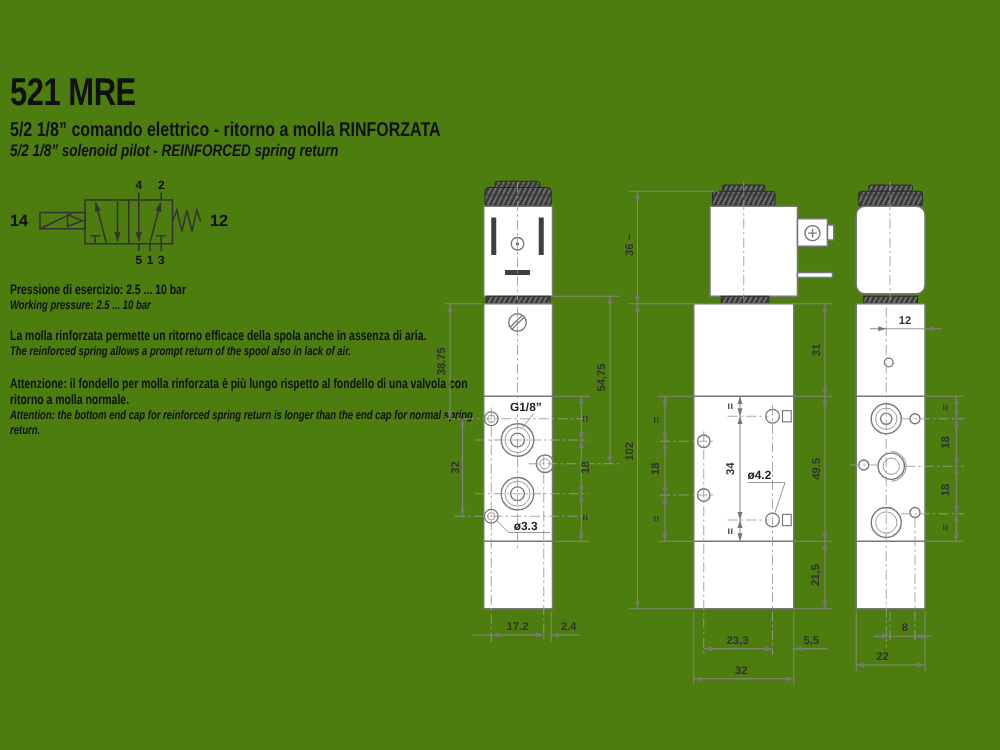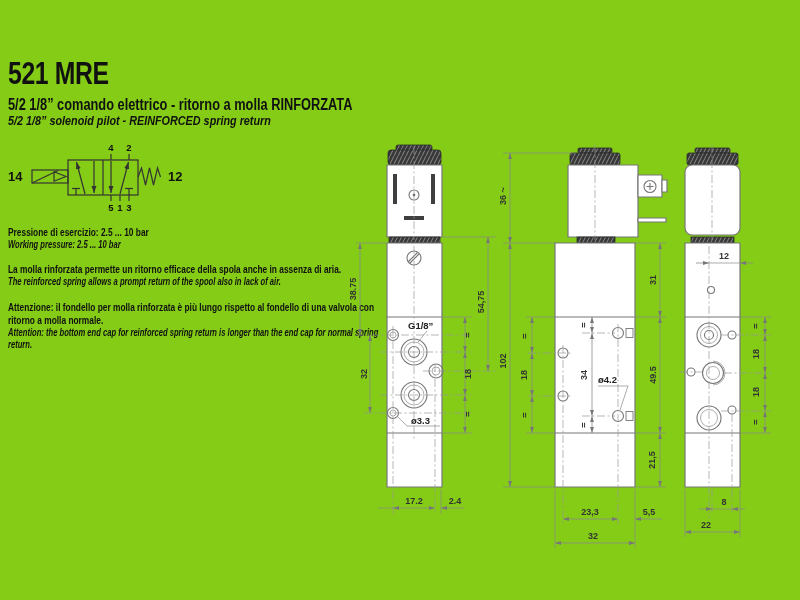--- a/index.html
+++ b/index.html
@@ -1,16 +1,16 @@
 <!DOCTYPE html>
 <html><head>
 <meta charset="utf-8">
 <style>
   html,body{margin:0;padding:0;background:#ffffff;}
-  #page{position:relative;width:800px;height:600px;background:#84cc16;overflow:hidden;
+  #page{position:relative;width:800px;height:600px;background:#4d7c0f;overflow:hidden;
         font-family:"Liberation Sans",sans-serif;color:#111;}
   .cond{transform-origin:0 0;}
   #title{position:absolute;left:8px;top:56px;font-size:31px;font-weight:bold;
          letter-spacing:-0.5px;transform:scaleX(0.8);white-space:nowrap;}
   #sub-it{position:absolute;left:8px;top:96px;font-size:16px;font-weight:bold;
           transform:scaleX(0.8);white-space:nowrap;}
   #sub-en{position:absolute;left:8px;top:113px;font-size:13.5px;font-weight:bold;
           font-style:italic;transform:scaleX(0.8);white-space:nowrap;}
   #notes{position:absolute;left:8px;top:226px;width:490px;transform:scaleX(0.76);
          transform-origin:0 0;}

